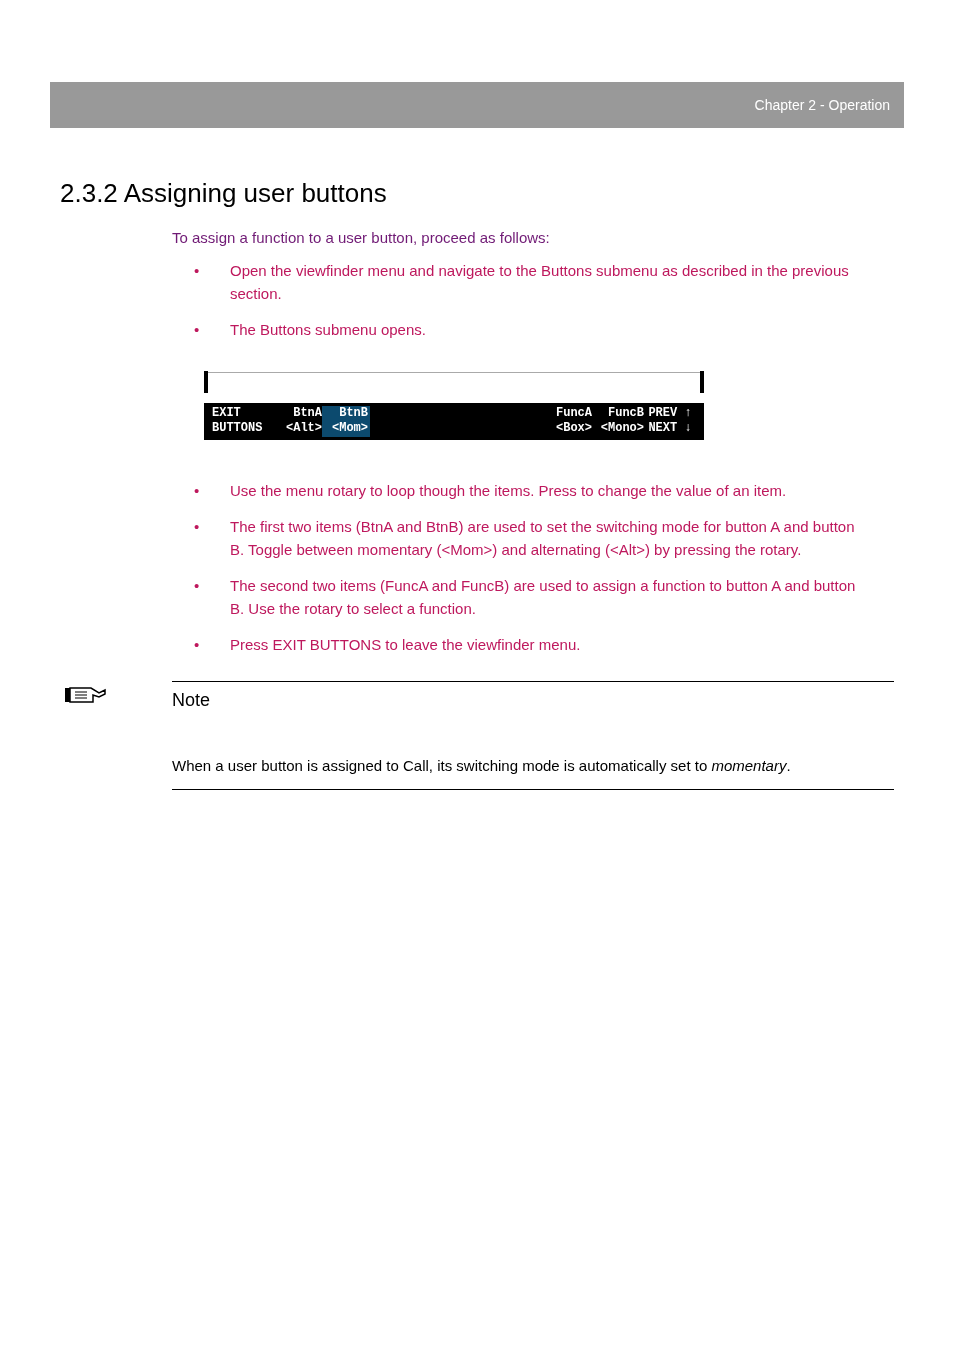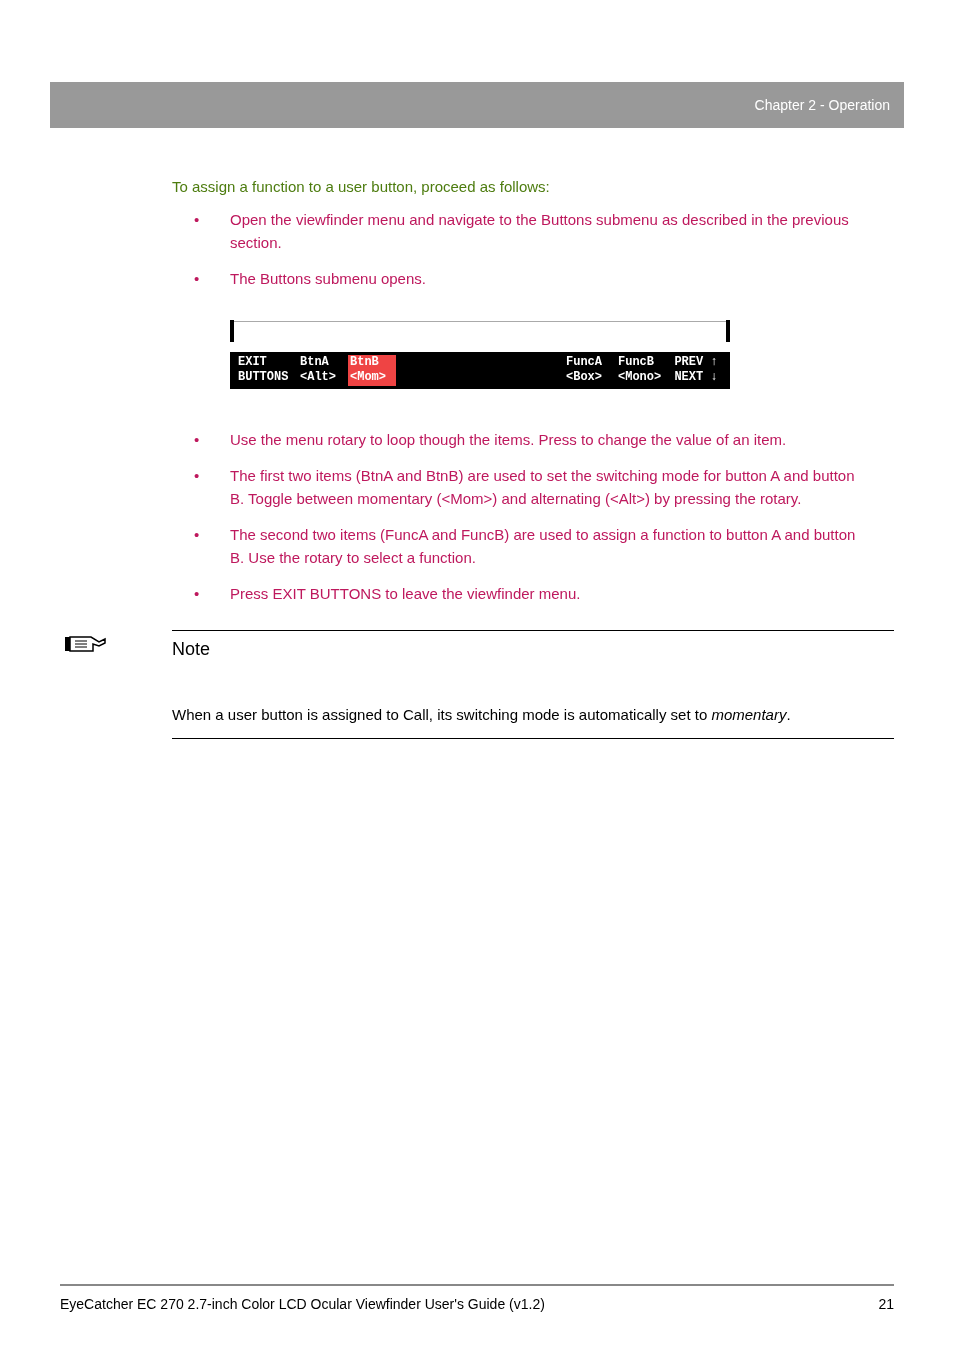--- a/index.html
+++ b/index.html
@@ -42,21 +42,21 @@
       color: #000;
     }
     
     .content-block {
       margin-left: 112px;
       margin-right: 30px;
     }
     
     .intro-text {
       font-size: 15px;
-      color: #4d7c0f;
+      color: #701a75;
       margin-bottom: 14px;
     }
     
     .bullet-list {
       list-style: none;
       padding: 0;
     }
     
     .bullet-list li {
       position: relative;
@@ -68,21 +68,21 @@
     }
     
     .bullet-list li::before {
       content: "•";
       position: absolute;
       left: 22px;
       font-size: 15px;
     }
     
     .menu-display {
-      margin: 30px 0 40px 58px;
+      margin: 30px 0 40px 32px;
       position: relative;
     }
     
     .menu-screen {
       width: 500px;
       border-top: 1px solid #aaa;
       background: #ffffff;
       padding: 30px 0 0 0;
       position: relative;
     }
@@ -113,35 +113,35 @@
       font-family: "Courier New", monospace;
       font-size: 12px;
       font-weight: bold;
       padding: 3px 8px;
       display: flex;
       align-items: center;
       line-height: 1.3;
     }
     
     .menu-col {
-      text-align: left;
+      text-align: right;
     }
     
     .menu-col-exit {
       width: 62px;
       text-align: left;
     }
     
     .menu-col-btna {
       width: 48px;
     }
     
     .menu-col-btnb {
       width: 48px;
-      background: #ef4444;
+      background: #0c4a6e;
       padding: 0 2px;
     }
     
     .menu-col-btnb .btnb-top {
       border-bottom: none;
     }
     
     .menu-spacer {
       flex: 1;
     }
@@ -217,20 +217,24 @@
   </style>
 </head>
 <body>
 
 <div class="page-container">
 
   <div class="header-bar">
     <span>Chapter 2 - Operation</span>
   </div>
 
+  <h2 class="section-heading">
+    <span>2.3.2</span>
+    <span>Assigning user buttons</span>
+  </h2>
 
   <div class="content-block">
     <p class="intro-text">To assign a function to a user button, proceed as follows:</p>
 
     <ul class="bullet-list">
       <li>Open the viewfinder menu and navigate to the Buttons submenu as described in the previous section.</li>
       <li>The Buttons submenu opens.</li>
     </ul>
 
     <div class="menu-display">
@@ -282,18 +286,14 @@
       <line x1="10" y1="14" x2="22" y2="14" stroke="#000" stroke-width="1"></line>
     </svg>
     <div class="note-divider-top"></div>
     <h3 class="note-title">Note</h3>
     <p class="note-body">
       <span>When a user button is assigned to Call, its switching mode is automatically set to </span><span class="italic">momentary</span><span>.</span>
     </p>
     <div class="note-divider-bottom"></div>
   </div>
 
-  <div class="footer">
-    <span>EyeCatcher EC 270 2.7-inch Color LCD Ocular Viewfinder User's Guide (v1.2)</span>
-    <span>21</span>
-  </div>
 
 </div>
 
 </body></html>

